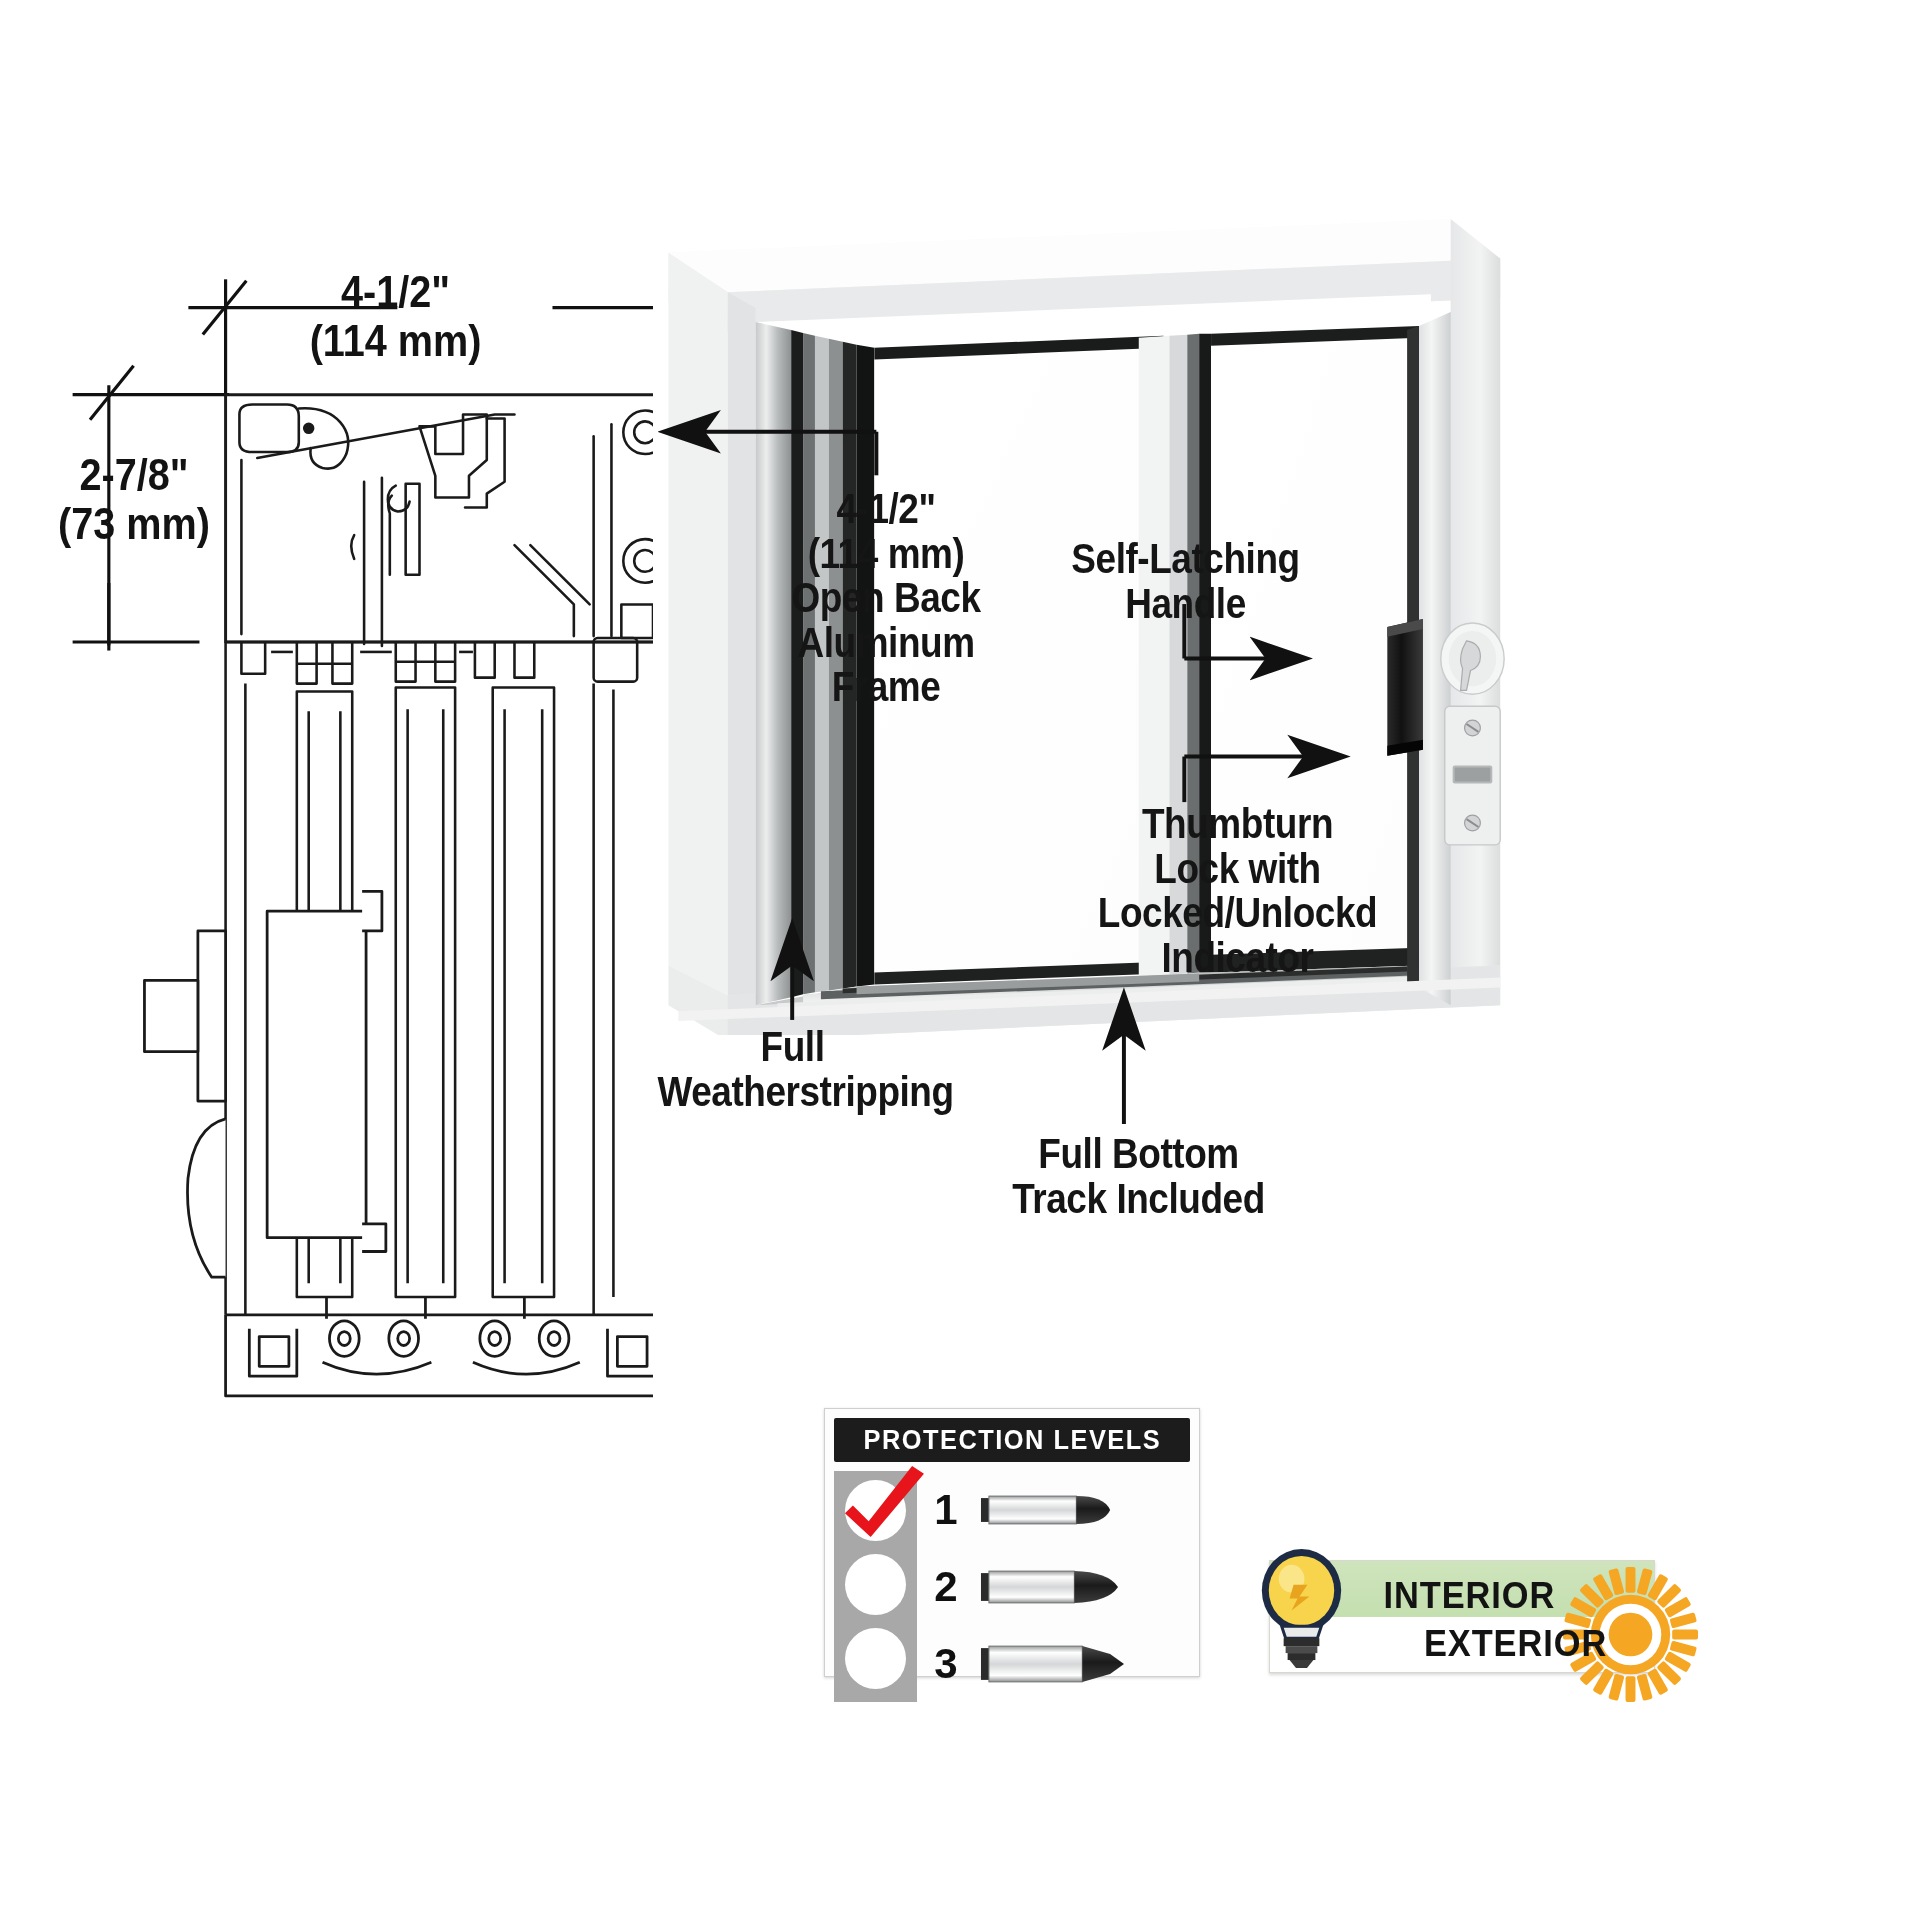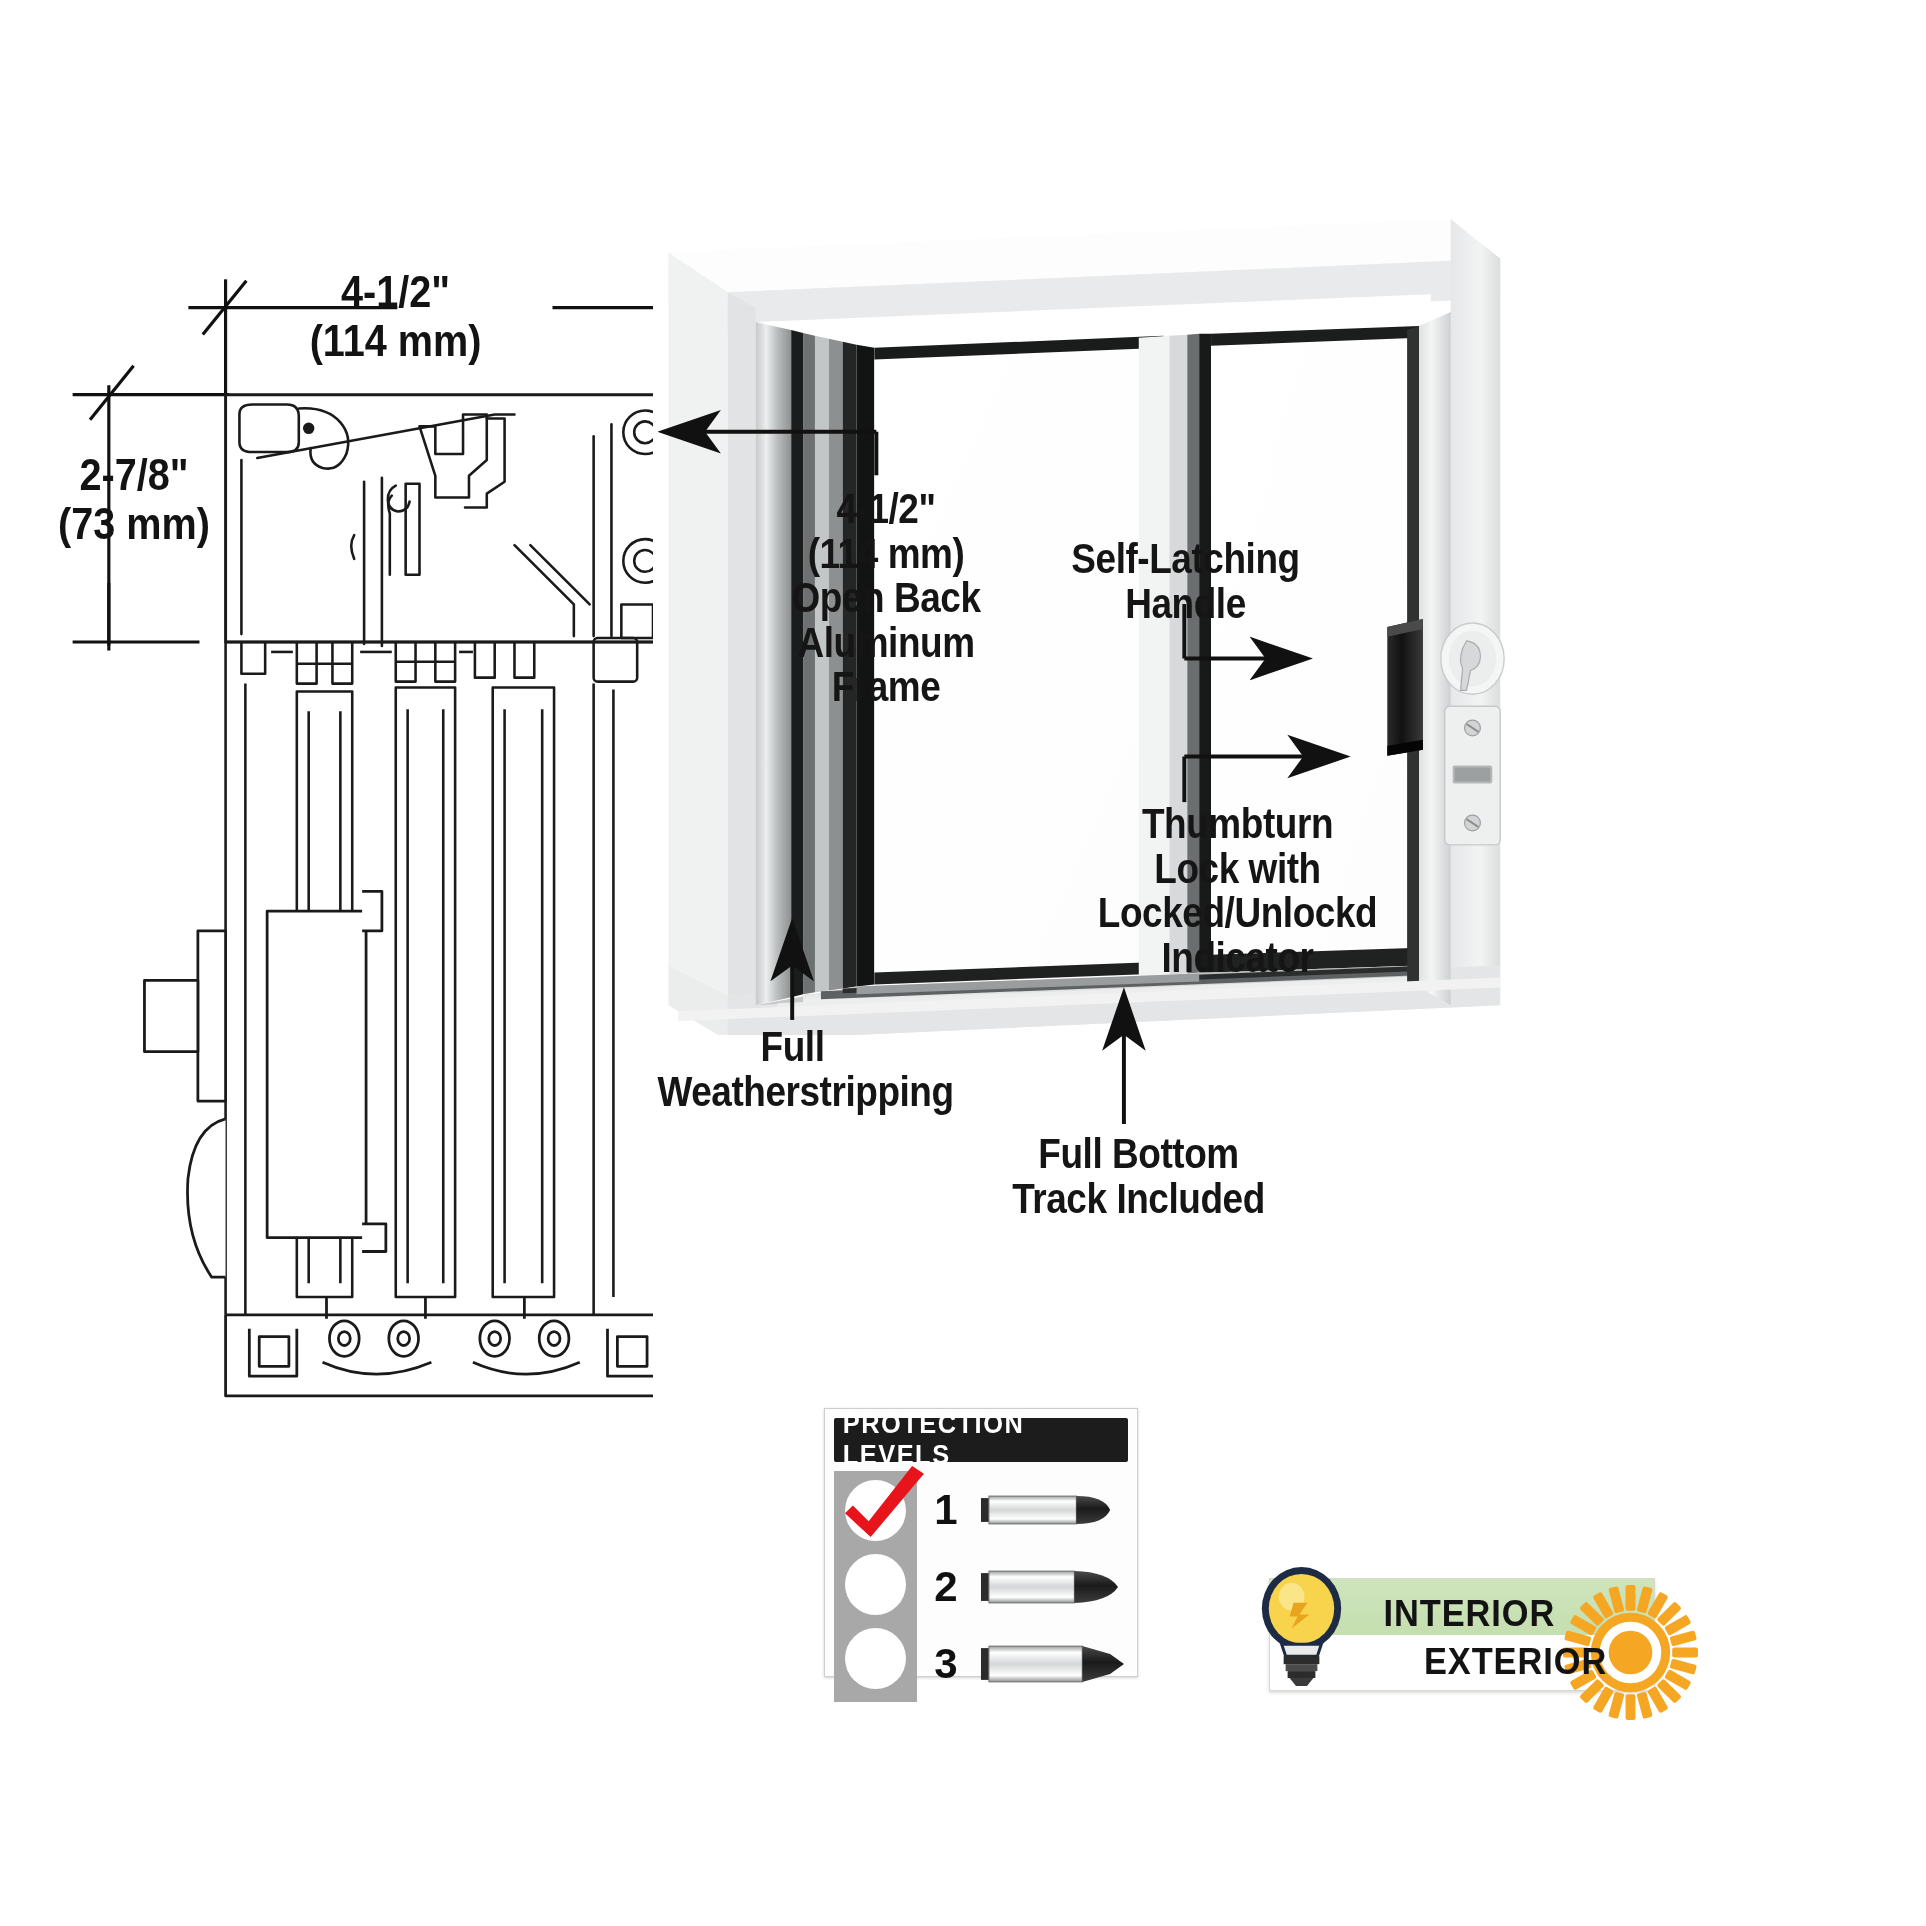--- a/index.html
+++ b/index.html
@@ -78,21 +78,21 @@
   .prot-num {
     font-family: "Liberation Sans", sans-serif;
     font-weight: 700;
     font-size: 42px;
     color: #101010;
     width: 30px;
     text-align: center;
   }
 
   
-  .ie-badge { position: absolute; margin-top: 18px; }
+  .ie-badge { position: absolute; }
   .ie-inner { position: relative; width: 100%; height: 100%; background: #ffffff;
               border: 1px solid #d8d8cf; box-shadow: 0 2px 3px rgba(0,0,0,.15); }
   .ie-green { position: absolute; left: 0; top: 0; width: 100%; height: 50%;
               background: linear-gradient(180deg,#cfe4bc 0%,#c4dfb0 100%); }
   .ie-white { position: absolute; left: 0; bottom: 0; width: 100%; height: 50%; background: #ffffff; }
   .ie-word {
     position: absolute;
     font-family: "Liberation Sans", sans-serif;
     font-weight: 700;
     font-size: 37px;
@@ -405,21 +405,21 @@
 Lock with
 Locked/Unlockd
 Indicator</div>
 
   <div class="abs lbl callout" style="left:639px; top:1025px; width:307px;">Full
 Weatherstripping</div>
 
   <div class="abs lbl callout" style="left:990px; top:1132px; width:297px;">Full Bottom
 Track Included</div>
 
-  <div class="prot-badge" style="left:824px; top:1408px; width:314px; height:269px;">
+  <div class="prot-badge" style="left:824px; top:1408px; width:376px; height:269px;">
 
     <div class="prot-title-bar">
       <span>PROTECTION LEVELS</span>
     </div>
 
     <div class="prot-body">
 
       <div class="prot-checkcol">
 
         <div class="prot-dot">

